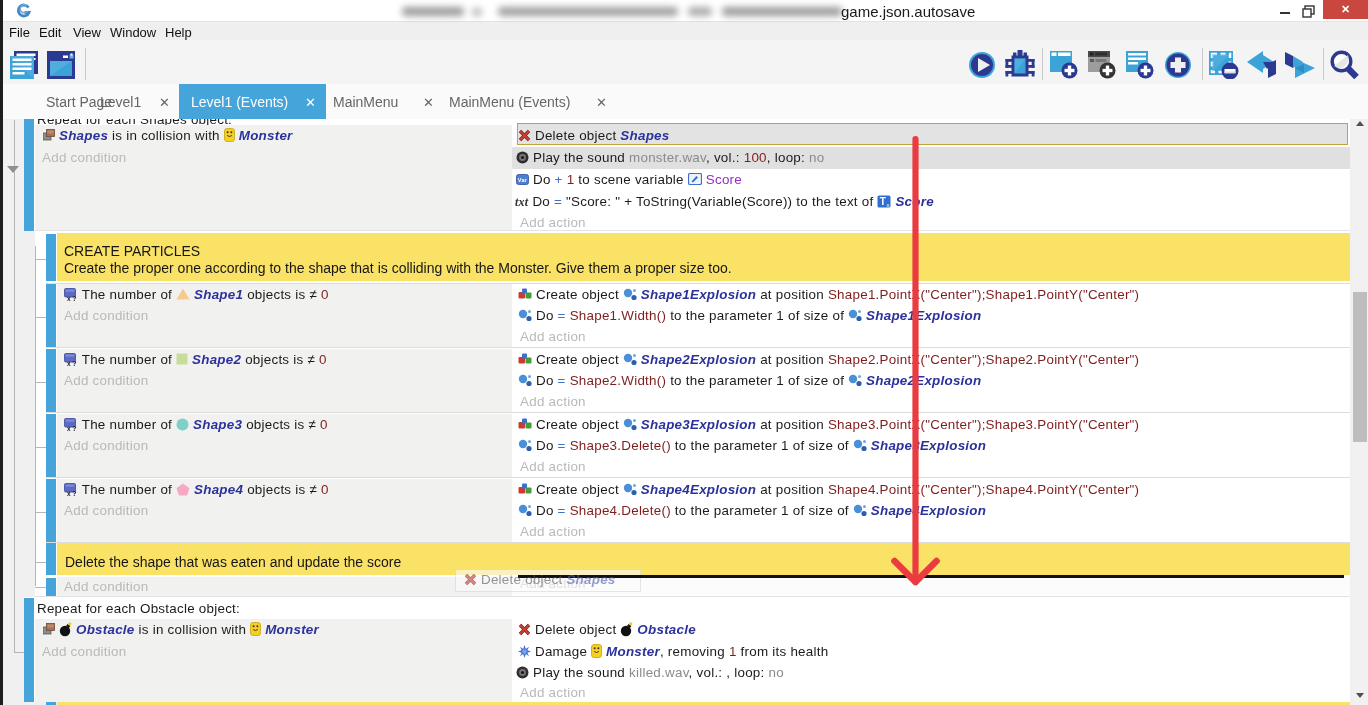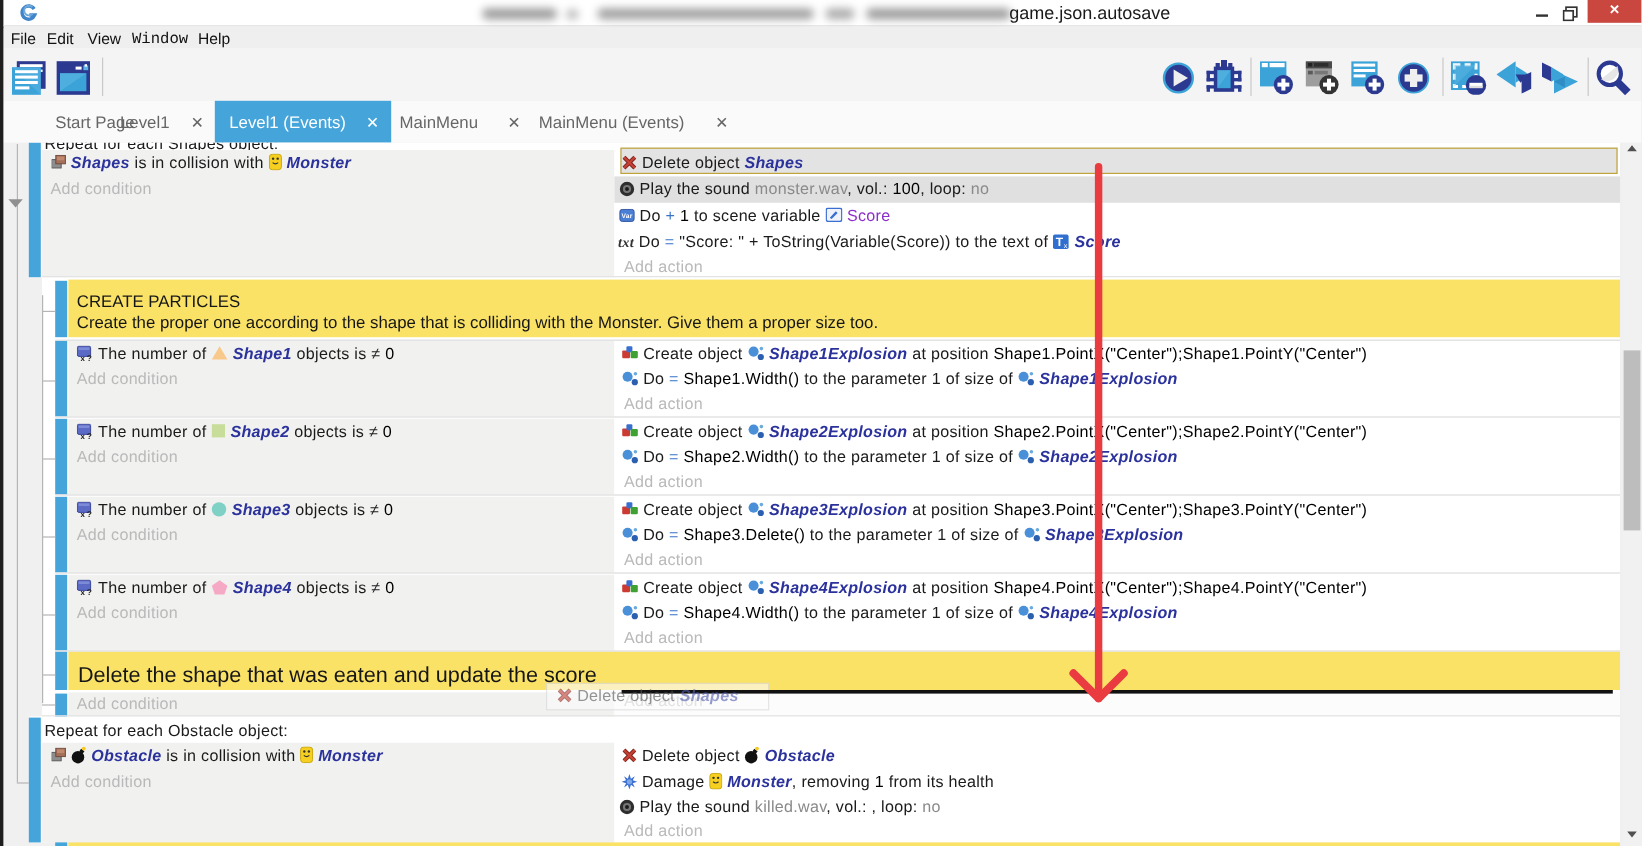--- a/index.html
+++ b/index.html
@@ -1,21 +1,21 @@
 <!DOCTYPE html>
 <html><head>
 <meta charset="utf-8">
 <style>
 * { margin:0; padding:0; box-sizing:border-box; }
 html,body { width:1368px; height:705px; overflow:hidden; }
 body { font-family:"Liberation Sans", sans-serif; background:#f0f0f0; position:relative; }
 .abs { position:absolute; }
 .row { position:absolute; height:22px; line-height:22px; white-space:nowrap; font-size:13.4px; letter-spacing:0.25px; color:#1b1b1b; }
 .b { font-weight:bold; color:#2b329c;font-style:italic; }
-.g { color:#000000; }
+.g { color:#7f1d1d; }
 .op { color:#3a74c9; }
 .gv { color:#8a8a8a; }
 .mut { color:#b9b9b9; }
 .ic { display:inline-block; vertical-align:middle; position:relative; top:-1px; }
 svg { display:block; }
 </style>
 </head>
 <body>
 
 <div class="abs" style="left:0;top:0;width:3px;height:705px;background:#1e1e1e;"></div>
@@ -39,21 +39,21 @@
     <rect x="3" y="1" width="9" height="8" fill="none" stroke="#333" stroke-width="1.4"></rect>
     <rect x="1" y="4" width="8" height="8" fill="#fff" stroke="#333" stroke-width="1.4"></rect>
   </svg>
   <div class="abs" style="left:1320px;top:0;width:45px;height:19px;background:#c9473f;color:#fff;text-align:center;line-height:19px;font-size:11px;font-weight:bold;">✕</div>
 </div>
 
 <div class="abs" id="menubar" style="left:3px;top:23px;width:1365px;height:17px;background:#efefef;font-size:13px;color:#111;">
   <span class="abs" style="left:6px;top:2px;">File</span>
   <span class="abs" style="left:36px;top:2px;">Edit</span>
   <span class="abs" style="left:70px;top:2px;">View</span>
-  <span class="abs" style="left:107px;top:2px;font-family:Liberation Mono, monospace;">Window</span>
+  <span class="abs" style="left:107px;top:2px;">Window</span>
   <span class="abs" style="left:162px;top:2px;">Help</span>
 </div>
 
 <div class="abs" id="toolbar" style="left:3px;top:40px;width:1365px;height:44px;background:#f4f4f4;"></div>
 <svg class="abs" style="left:10px;top:50px;" width="29" height="30" viewBox="0 0 29 30">
     <rect x="4" y="1" width="24" height="23" fill="#2b3a90"></rect>
     <rect x="6.5" y="3.5" width="19" height="2.5" fill="#fff"></rect>
     <rect x="6.5" y="8" width="19" height="2" fill="#fff"></rect>
     <rect x="0" y="6" width="24" height="23" fill="#3ba3d8"></rect>
     <polygon points="0,6 24,6 24,29" fill="#5cb5e2" opacity="0.55"></polygon>
@@ -328,29 +328,29 @@
       <rect x="7.5" y="4.5" width="6" height="6" rx="1" fill="#3fa033"></rect>
     </svg> Create object <svg class="ic" style="" width="14" height="13" viewBox="0 0 14 13">
       <circle cx="5" cy="5" r="4.2" fill="#4a90d8"></circle>
       <circle cx="11" cy="9.5" r="2.6" fill="#2b5fb0"></circle>
       <circle cx="11.5" cy="2.5" r="1.5" fill="#6aaade"></circle>
     </svg> <span class="b">Shape4Explosion</span> at position <span class="g">Shape4.PointX("Center");Shape4.PointY("Center")</span></div>
 <div class="row" style="left:518px;top:500px;height:21px;line-height:21px;"><svg class="ic" style="" width="14" height="13" viewBox="0 0 14 13">
       <circle cx="5" cy="5" r="4.2" fill="#4a90d8"></circle>
       <circle cx="11" cy="9.5" r="2.6" fill="#2b5fb0"></circle>
       <circle cx="11.5" cy="2.5" r="1.5" fill="#6aaade"></circle>
-    </svg> Do <span class="op">=</span> <span class="g">Shape4.Width()</span> to the parameter 1 of size of <svg class="ic" style="" width="14" height="13" viewBox="0 0 14 13">
+    </svg> Do <span class="op">=</span> <span class="g">Shape4.Delete()</span> to the parameter 1 of size of <svg class="ic" style="" width="14" height="13" viewBox="0 0 14 13">
       <circle cx="5" cy="5" r="4.2" fill="#4a90d8"></circle>
       <circle cx="11" cy="9.5" r="2.6" fill="#2b5fb0"></circle>
       <circle cx="11.5" cy="2.5" r="1.5" fill="#6aaade"></circle>
     </svg> <span class="b">Shape4Explosion</span></div>
 <div class="row" style="left:520px;top:521px;height:21px;line-height:21px;"><span class="mut">Add action</span></div>
 <div class="abs" style="left:46px;top:543px;width:10px;height:32px;background:#45a4da;"></div>
 <div class="abs" style="left:57px;top:543px;width:1293px;height:32px;background:#fae267;"></div>
-<div class="abs" style="left:65px;top:554px;font-size:18px;color:#161616;line-height:17px;">Delete the shape that was eaten and update the score</div>
+<div class="abs" style="left:65px;top:554px;font-size:14px;color:#161616;line-height:17px;">Delete the shape that was eaten and update the score</div>
 <div class="abs" style="left:46px;top:578px;width:10px;height:19px;background:#45a4da;"></div>
 <div class="abs" style="left:57px;top:577px;width:455px;height:20px;background:#f1f1f0;"></div>
 <div class="abs" style="left:512px;top:577px;width:838px;height:20px;background:#fcfcfc;"></div>
 <div class="row" style="left:64px;top:576px;height:21px;line-height:21px;"><span class="mut">Add condition</span></div>
 <div class="row" style="left:520px;top:573px;height:21px;line-height:21px;"><span class="mut">Add action</span></div>
 
 <div class="abs" style="left:455px;top:569px;width:186px;height:23px;background:rgba(252,252,252,0.6);border:1px solid rgba(160,160,160,0.25);"></div>
 <div class="abs" style="left:518px;top:575px;width:826px;height:3px;background:#111;"></div>
 <div class="row" style="left:464px;top:569px;"><span style="opacity:0.62;"><svg class="ic" style="" width="13" height="13" viewBox="0 0 13 13">
         <path d="M2 2 L11 11 M11 2 L2 11" stroke="#7e261e" stroke-width="3.4"></path>

